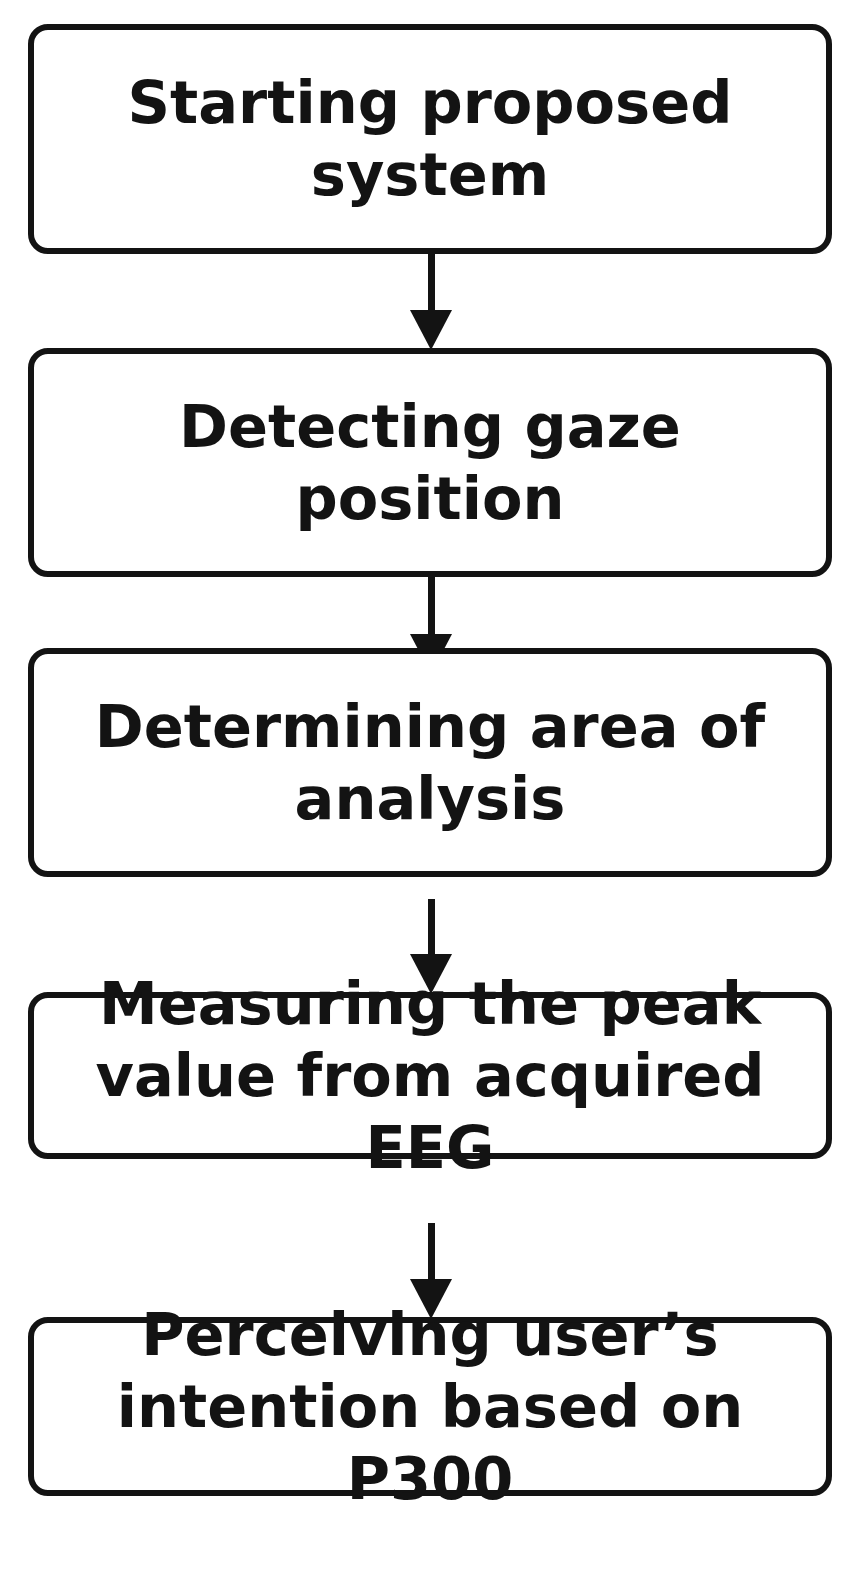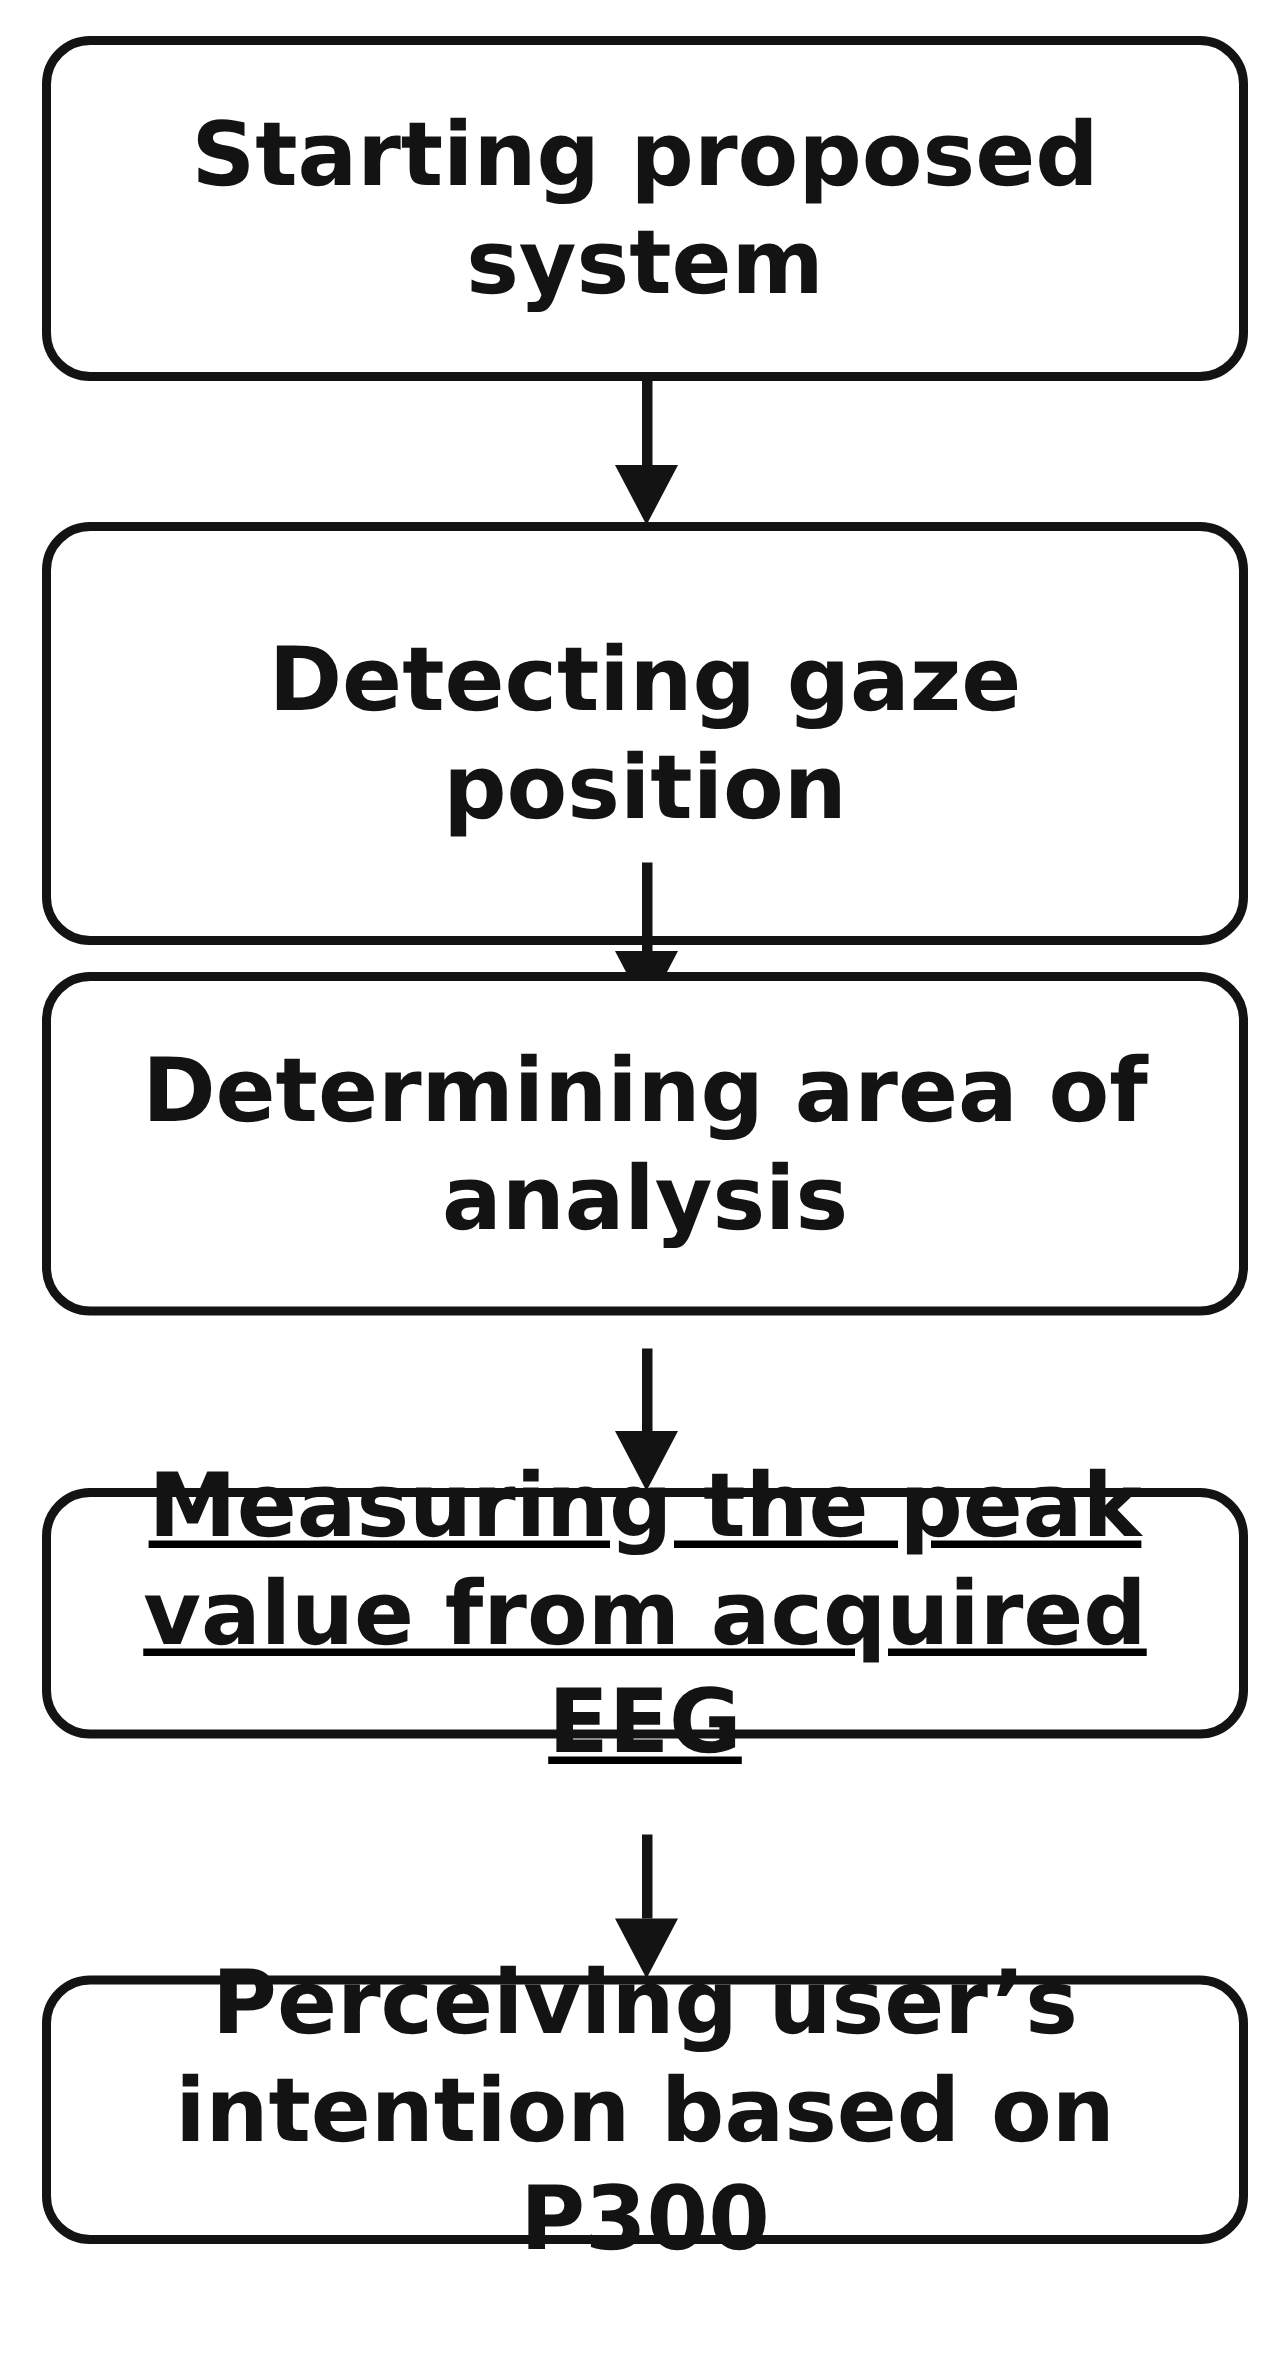--- a/index.html
+++ b/index.html
@@ -15,38 +15,38 @@
     font-family: "DejaVu Sans", sans-serif;
     overflow: hidden;
   }
   .node {
     position: absolute;
     left: 28px;
     width: 804px;
     box-sizing: border-box;
     background: #ffffff;
     border: 6px solid #131313;
-    border-radius: 32px;
+    border-radius: 20px;
     display: flex;
     align-items: center;
     justify-content: center;
   }
   .node-label {
     white-space: pre-line;
     text-align: center;
     font-size: 59px;
     line-height: 72px;
     font-weight: bold;
     color: #131313;
     letter-spacing: 0px;
   }
   .node1 { top: 24px;   height: 230px; }
-  .node2 { top: 348px;  height: 282px; }
+  .node2 { top: 348px;  height: 229px; }
   .node3 { top: 648px;  height: 229px; }
-  .node4 { top: 992px;  height: 167px; text-decoration: underline; }
+  .node4 { top: 992px;  height: 167px; }
   .node5 { top: 1317px; height: 179px; }
 
   .arrow {
     position: absolute;
     left: 409px;
     width: 44px;
     display: flex;
     flex-direction: column;
     align-items: center;
   }

